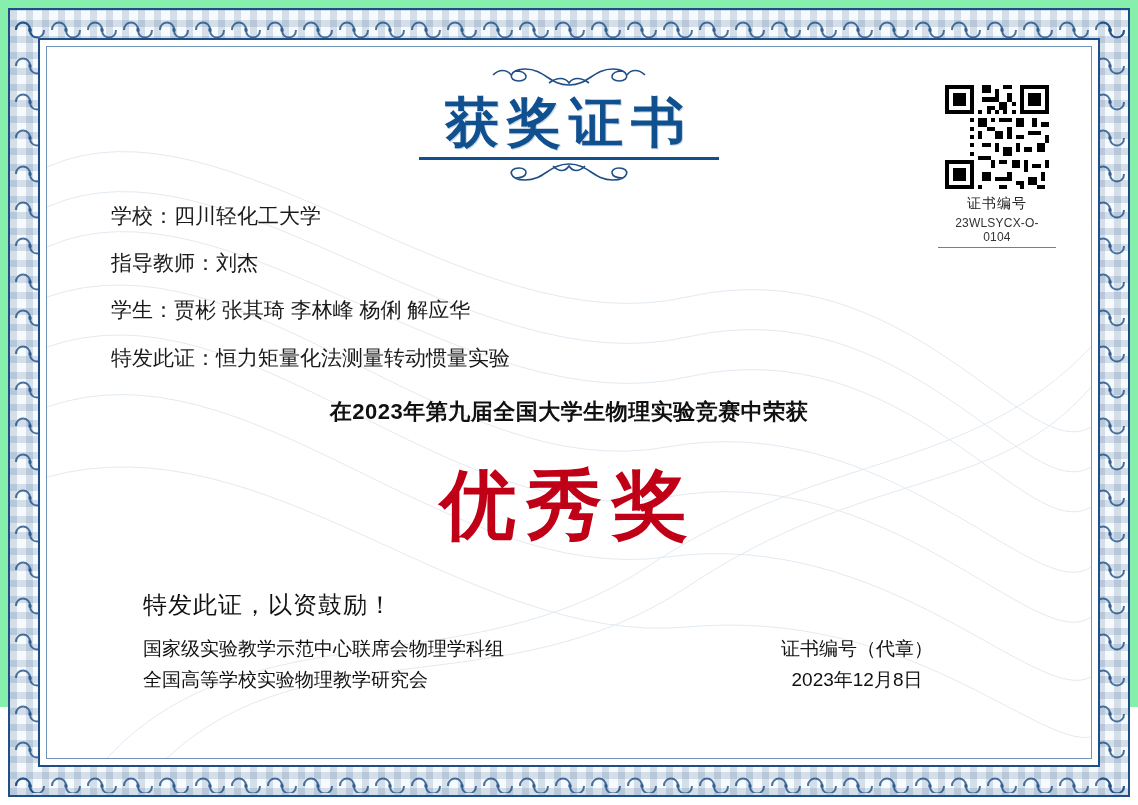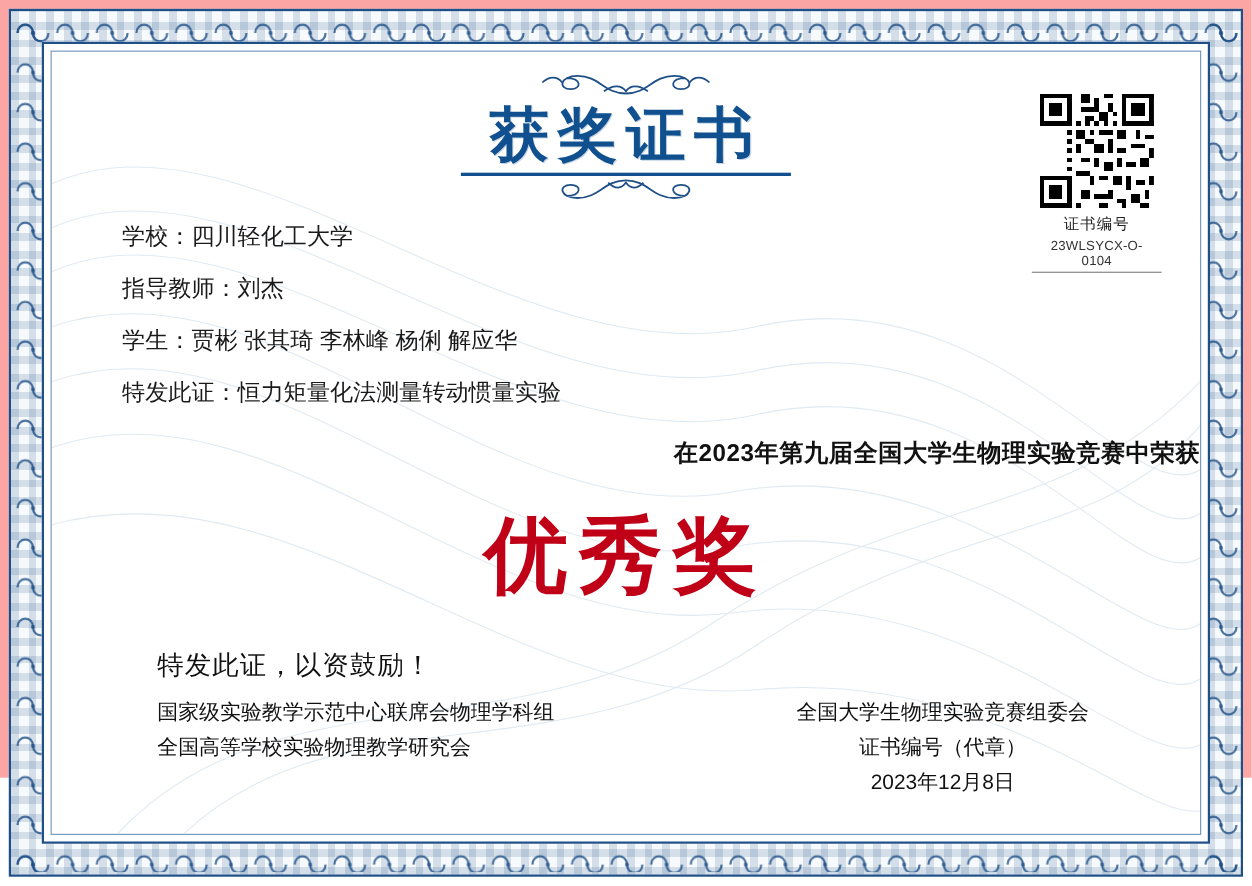--- a/index.html
+++ b/index.html
@@ -11,21 +11,21 @@
     height: 805px;
     background: #ffffff;
     font-family: "Liberation Sans", sans-serif;
     overflow: hidden;
   }
 
   .certificate {
     position: relative;
     width: 1138px;
     height: 707px;
-    background: #fca5a5;
+    background: #86efac;
     box-sizing: border-box;
   }
 
   
   .frame-outer {
     position: absolute;
     left: 8px; top: 8px;
     width: 1122px; height: 789px;
     box-sizing: border-box;
     border: 2px solid #1e4f86;
@@ -154,21 +154,21 @@
   }
   .field-label { color: #1a1a1a; }
   .field-value { color: #1a1a1a; text-align: right; }
 
   
   .award-line {
     position: absolute;
     left: 0;
     top: 350px;
     width: 1044px;
-    text-align: right;
+    text-align: center;
     font-size: 22px;
     font-weight: bold;
     color: #111;
     letter-spacing: 0.5px;
   }
   .award-name {
     position: absolute;
     left: 0;
     top: 410px;
     width: 1044px;
@@ -376,19 +376,18 @@
     <div class="award-name">优秀奖</div>
 
     <div class="encourage">特发此证，以资鼓励！</div>
 
     <div class="sign-left">
       <div class="sign-line">国家级实验教学示范中心联席会物理学科组</div>
       <div class="sign-line">全国高等学校实验物理教学研究会</div>
     </div>
 
     <div class="sign-right">
-      <div class="sign-line">全国大学生物理实验竞赛组委会</div>
       <div class="sign-line">证书编号（代章）</div>
       <div class="sign-line">2023年12月8日</div>
     </div>
 
   </div>
 </div>
 
 </body></html>

